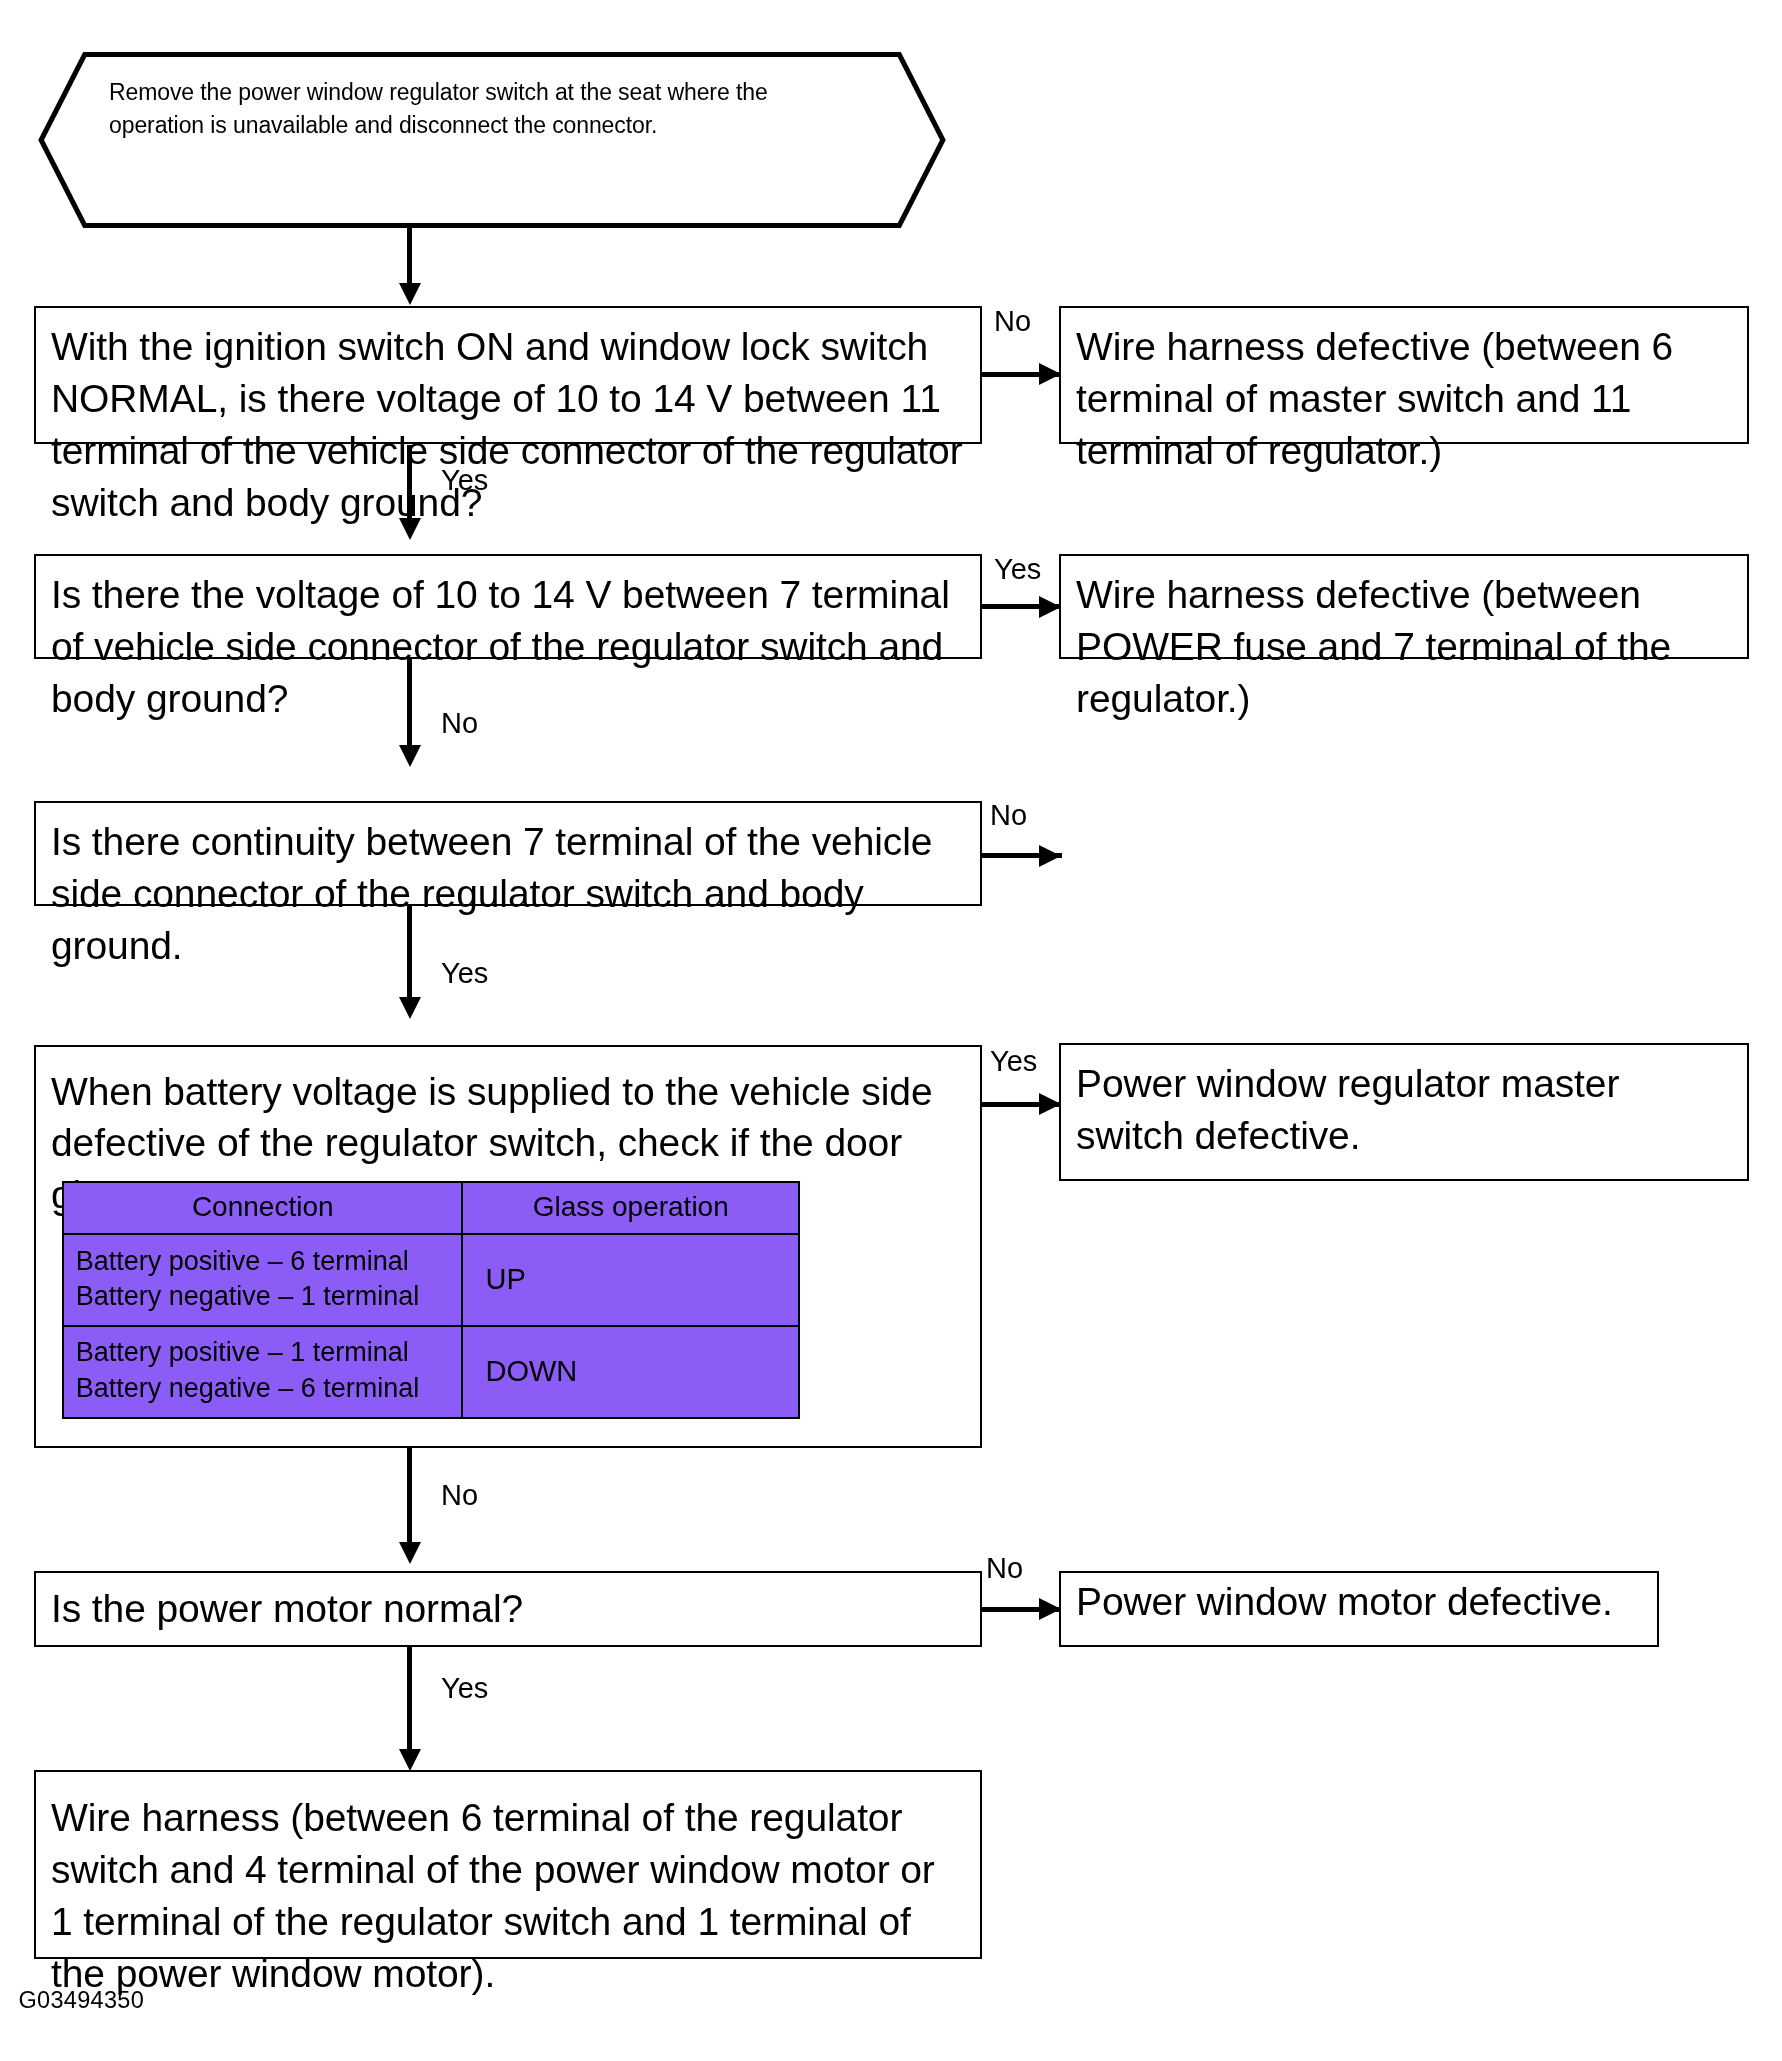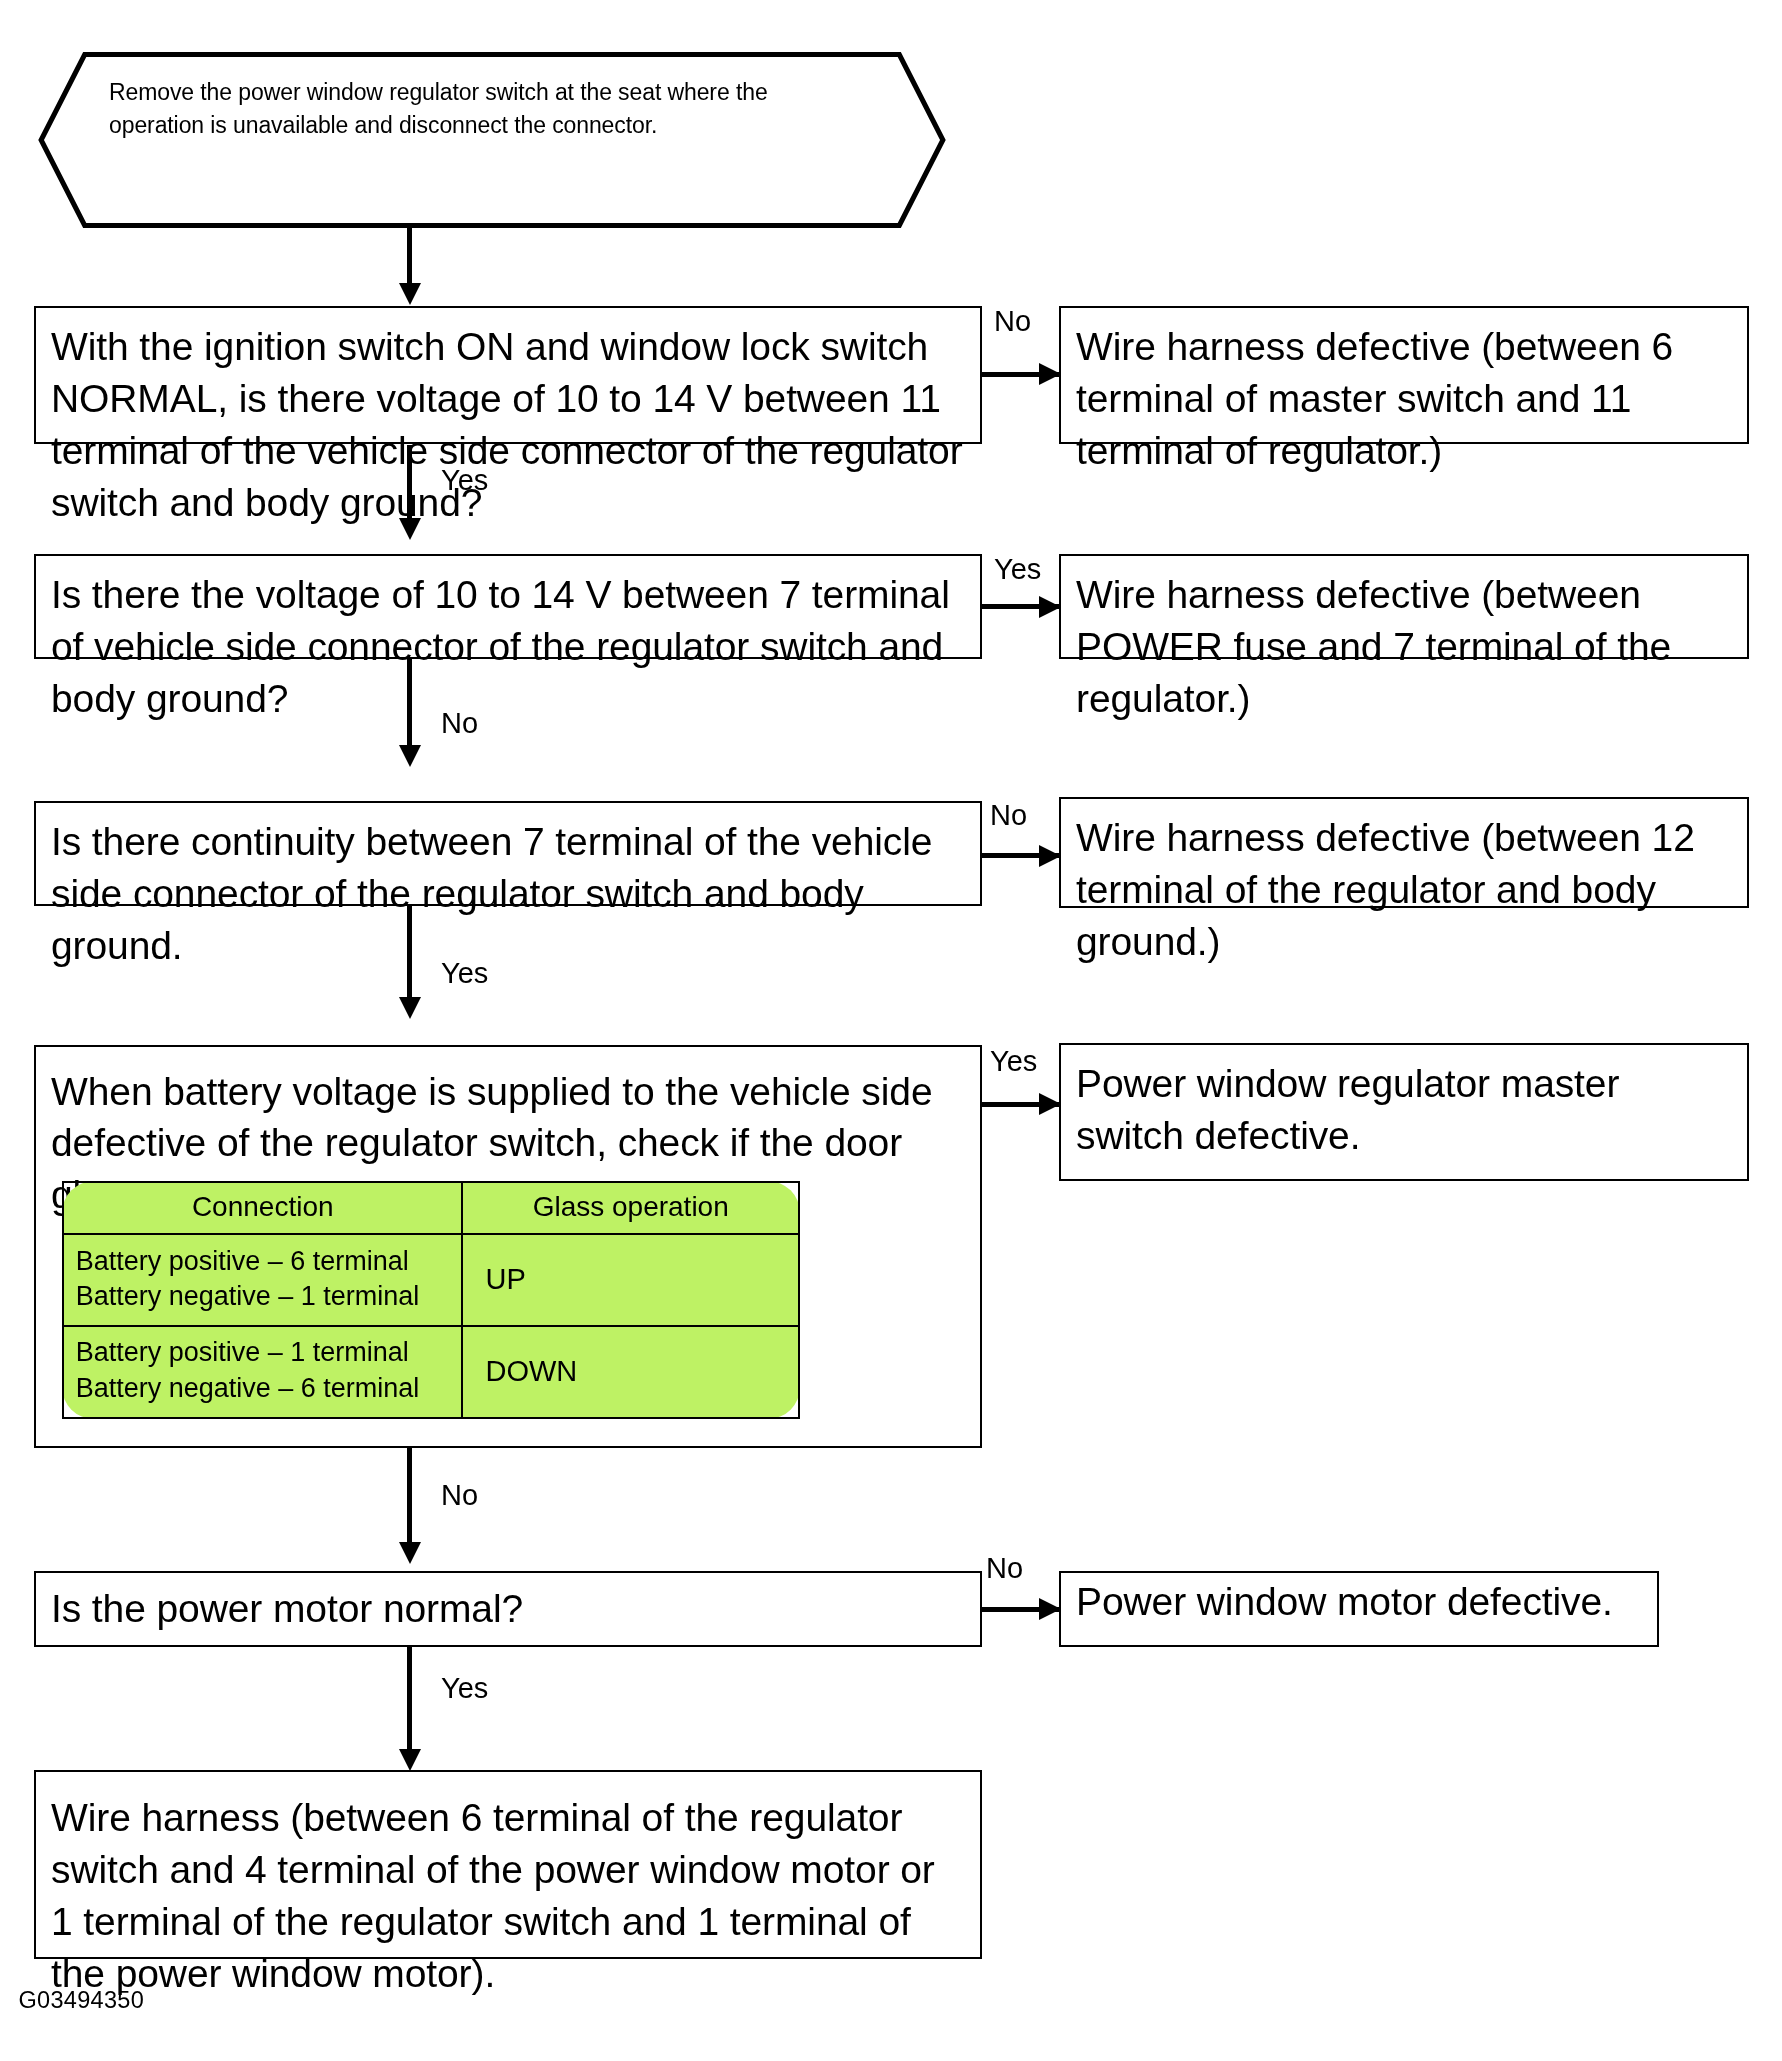--- a/index.html
+++ b/index.html
@@ -82,23 +82,22 @@
     position: absolute;
     font-size: 29px;
     line-height: 1;
     white-space: nowrap;
   }
 
   
   .inner-table {
     position: absolute;
     border-collapse: collapse;
-    background: #bef264;
+    background: #8b5cf6;
     font-size: 27px;
-    border-radius: 32px;
   }
   .inner-table th,
   .inner-table td {
     border: 2.5px solid #000;
     padding: 0;
     font-weight: normal;
     text-align: left;
     vertical-align: middle;
   }
   .inner-table th {
@@ -165,23 +164,20 @@
   <div class="vline" style="left:407px; top:659px; height:92px;"></div>
   <div class="arrow-down" style="left:399px; top:745px;"></div>
   <div class="branch-label" style="left:441px; top:709px;">No</div>
 
   <div class="node" style="left:34px; top:801px; width:948px; height:105px;">
     <p>Is there continuity between 7 terminal of the vehicle side connector of the regulator switch and body ground.</p>
   </div>
   <div class="branch-label" style="left:990px; top:801px;">No</div>
   <div class="hline" style="left:982px; top:853px; width:80px;"></div>
   <div class="arrow-right" style="left:1039px; top:845px;"></div>
-  <div class="node" style="left:1059px; top:797px; width:690px; height:111px;">
-    <p>Wire harness defective (between 12 terminal of the regulator and body ground.)</p>
-  </div>
 
   <div class="vline" style="left:407px; top:906px; height:96px;"></div>
   <div class="arrow-down" style="left:399px; top:997px;"></div>
   <div class="branch-label" style="left:441px; top:959px;">Yes</div>
 
   <div class="node" style="left:34px; top:1045px; width:948px; height:403px; padding-top:18.5px;">
     <p>When battery voltage is supplied to the vehicle side defective of the regulator switch, check if the door glass operate.</p>
   </div>
 
   <table class="inner-table" style="left:62px; top:1181px; width:738px;">

